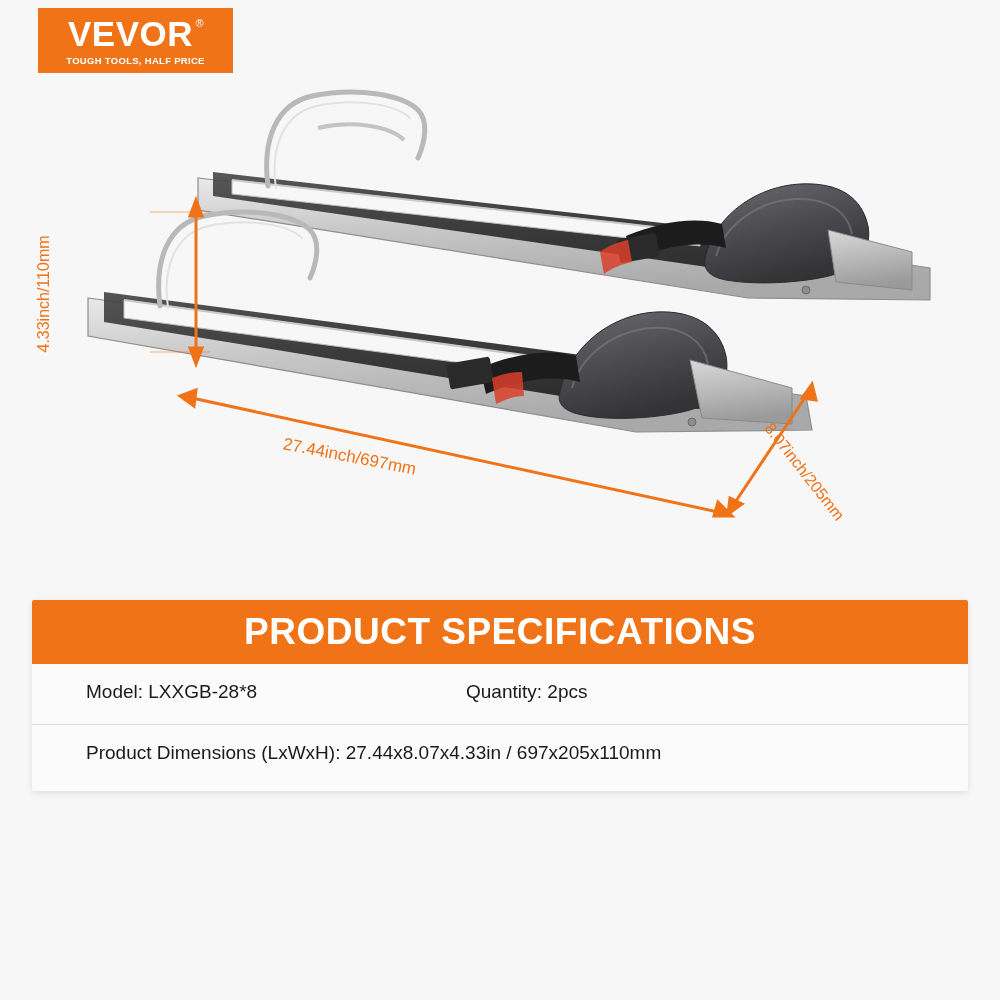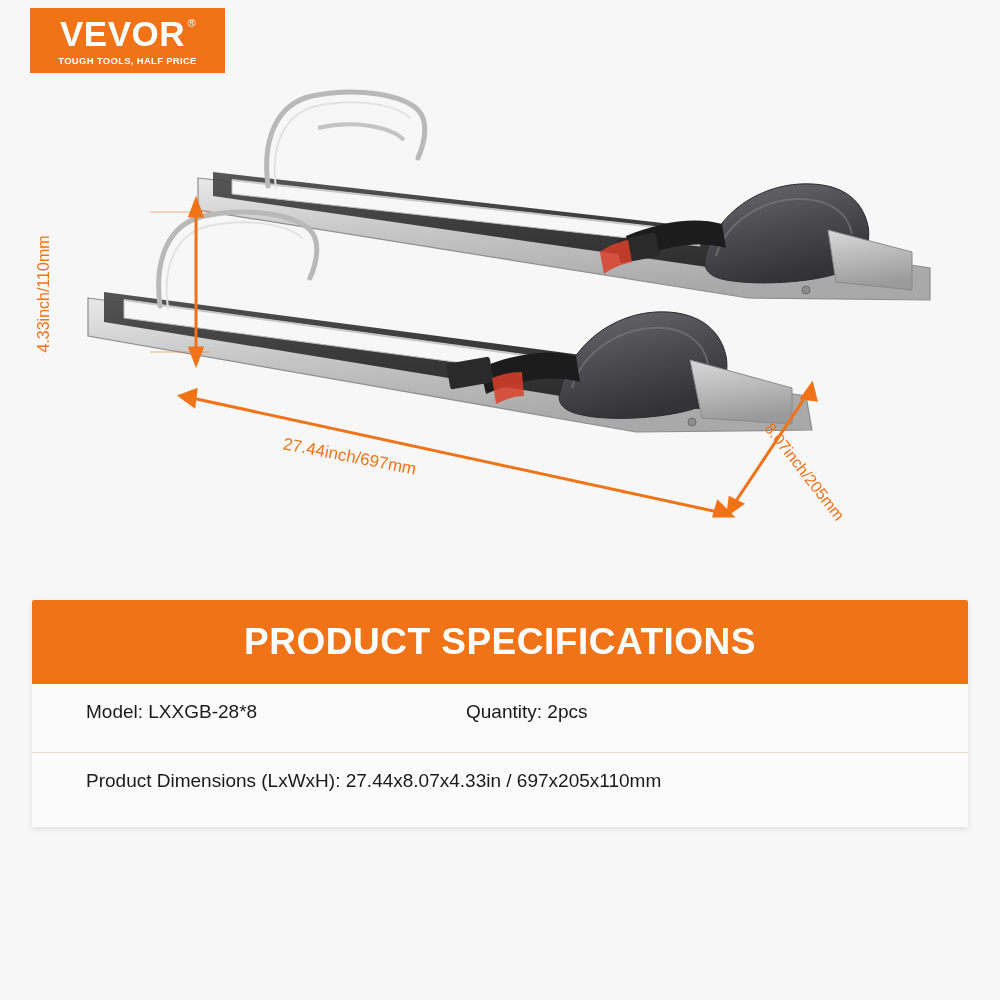--- a/index.html
+++ b/index.html
@@ -16,21 +16,21 @@
   .page {
     position: relative;
     width: 1000px;
     height: 1000px;
     background: #f7f7f7;
   }
 
   
   .logo-box {
     position: absolute;
-    left: 30px;
+    left: 38px;
     top: 8px;
     width: 195px;
     height: 65px;
     background: #f07318;
     display: flex;
     flex-direction: column;
     align-items: center;
     justify-content: center;
   }
   .logo-main {
@@ -101,42 +101,42 @@
     left: 32px;
     top: 600px;
     width: 936px;
     background: #fbfbfb;
     box-shadow: 0 2px 6px rgba(0,0,0,0.10);
     border-radius: 2px;
     overflow: hidden;
   }
   .spec-header {
     background: #f07318;
-    height: 84px;
+    height: 64px;
     display: flex;
     align-items: center;
     justify-content: center;
   }
   .spec-header h1 {
     margin: 0;
     color: #ffffff;
     font-size: 37px;
     font-weight: bold;
     letter-spacing: 0.5px;
   }
   .spec-rows {
     padding: 0 0 6px 0;
     background: #fbfbfb;
   }
   .spec-row {
     display: flex;
     align-items: center;
     height: 56px;
     border-bottom: 1px solid #e9d9cc;
-    padding: 0 0 12px 54px;
+    padding: 0 0 4px 54px;
     font-size: 19px;
     color: #1a1a1a;
   }
   .spec-row:last-child { border-bottom: none; text-align: right; }
   .spec-cell-a { width: 380px; }
   .spec-cell-b { }
   .spec-full { }
 </style>
 </head>
 <body>

